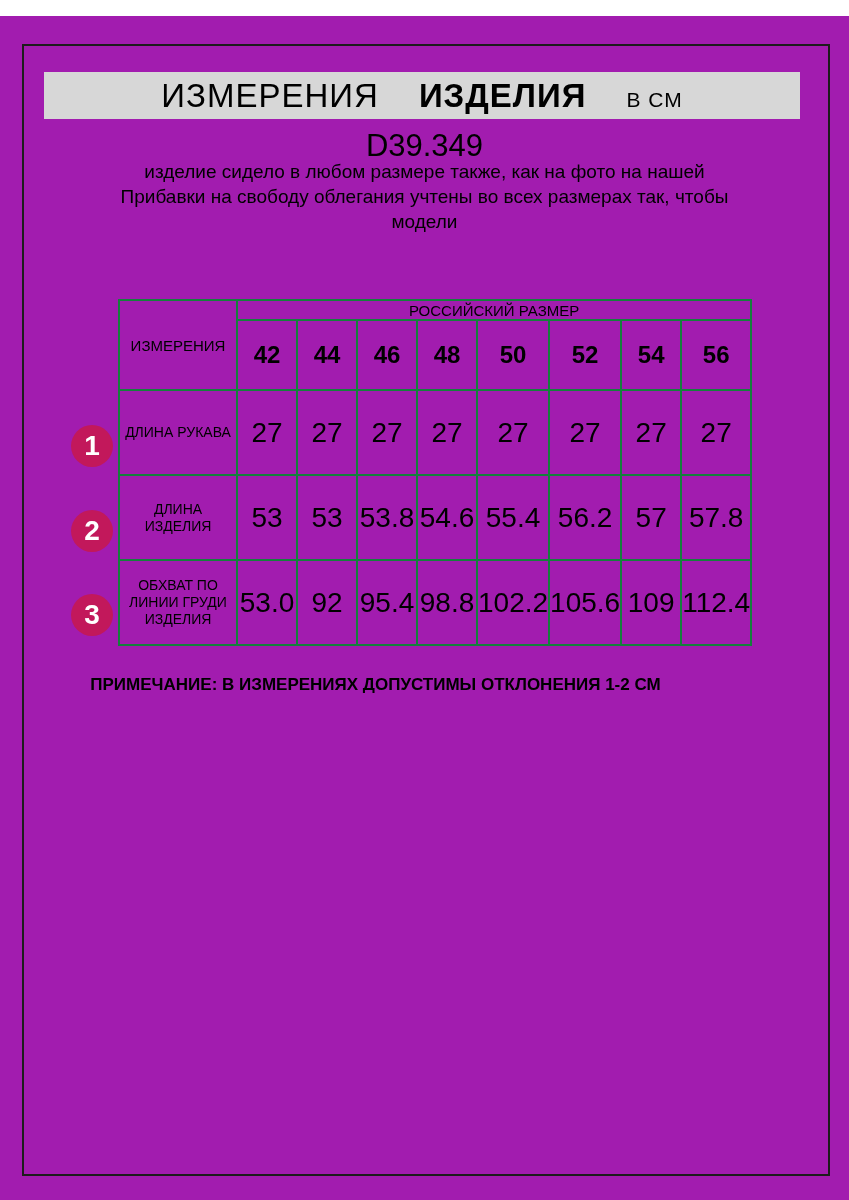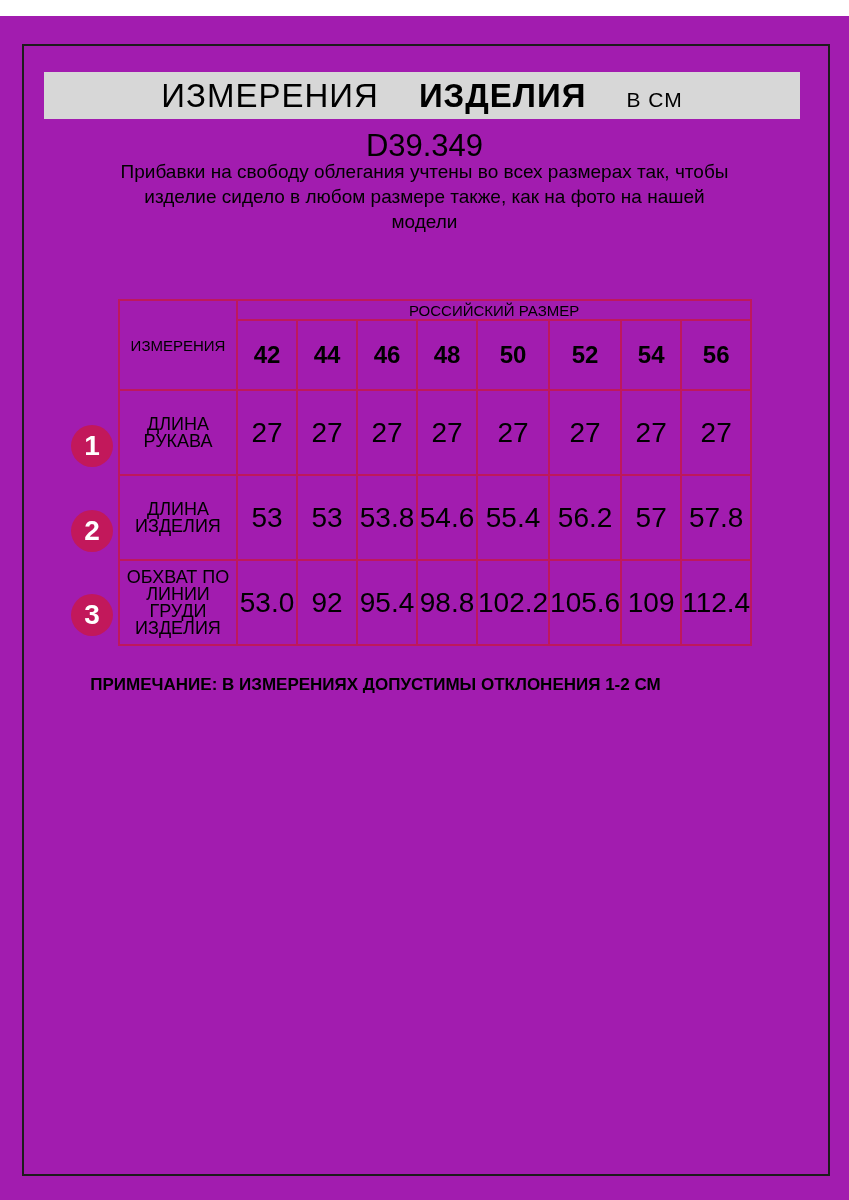--- a/index.html
+++ b/index.html
@@ -78,21 +78,21 @@
   }
   .intro span { display: block; }
   table.size-table {
     position: absolute;
     left: 118px;
     top: 283px;
     border-collapse: collapse;
     table-layout: fixed;
   }
   table.size-table td {
-    border: 2px solid #be185d;
+    border: 2px solid #15803d;
     text-align: center;
     vertical-align: middle;
     padding: 0;
     box-sizing: border-box;
   }
   .col-label { width: 118px; }
   .col-size  { width: 60px; }
   tr.row-group  { height: 20px; }
   tr.row-sizes  { height: 70px; }
   tr.row-data   { height: 85px; }
@@ -102,21 +102,21 @@
   }
   td.group-cell {
     font-size: 15px;
     font-weight: 400;
   }
   td.size-cell {
     font-size: 24px;
     font-weight: 700;
   }
   td.label-cell {
-    font-size: 18px;
+    font-size: 14px;
     font-weight: 400;
     line-height: 17px;
   }
   td.label-cell span { display: block; }
   td.value-cell {
     font-size: 28px;
     font-weight: 400;
   }
   .marker {
     position: absolute;
@@ -154,22 +154,22 @@
 
   <div class="title-band">
     <span class="title-word-regular">ИЗМЕРЕНИЯ</span>
     <span class="title-word-bold">ИЗДЕЛИЯ</span>
     <span class="title-word-units">В СМ</span>
   </div>
 
   <div class="model-code">D39.349</div>
 
   <div class="intro">
+    <span>изделие сидело в любом размере также, как на фото на нашей</span>
     <span>Прибавки на свободу облегания учтены во всех размерах так, чтобы</span>
-    <span>изделие сидело в любом размере также, как на фото на нашей</span>
     <span>модели</span>
   </div>
 
   <table class="size-table">
     <colgroup>
       <col class="col-label">
       <col class="col-size">
         <col class="col-size">
         <col class="col-size">
         <col class="col-size">

